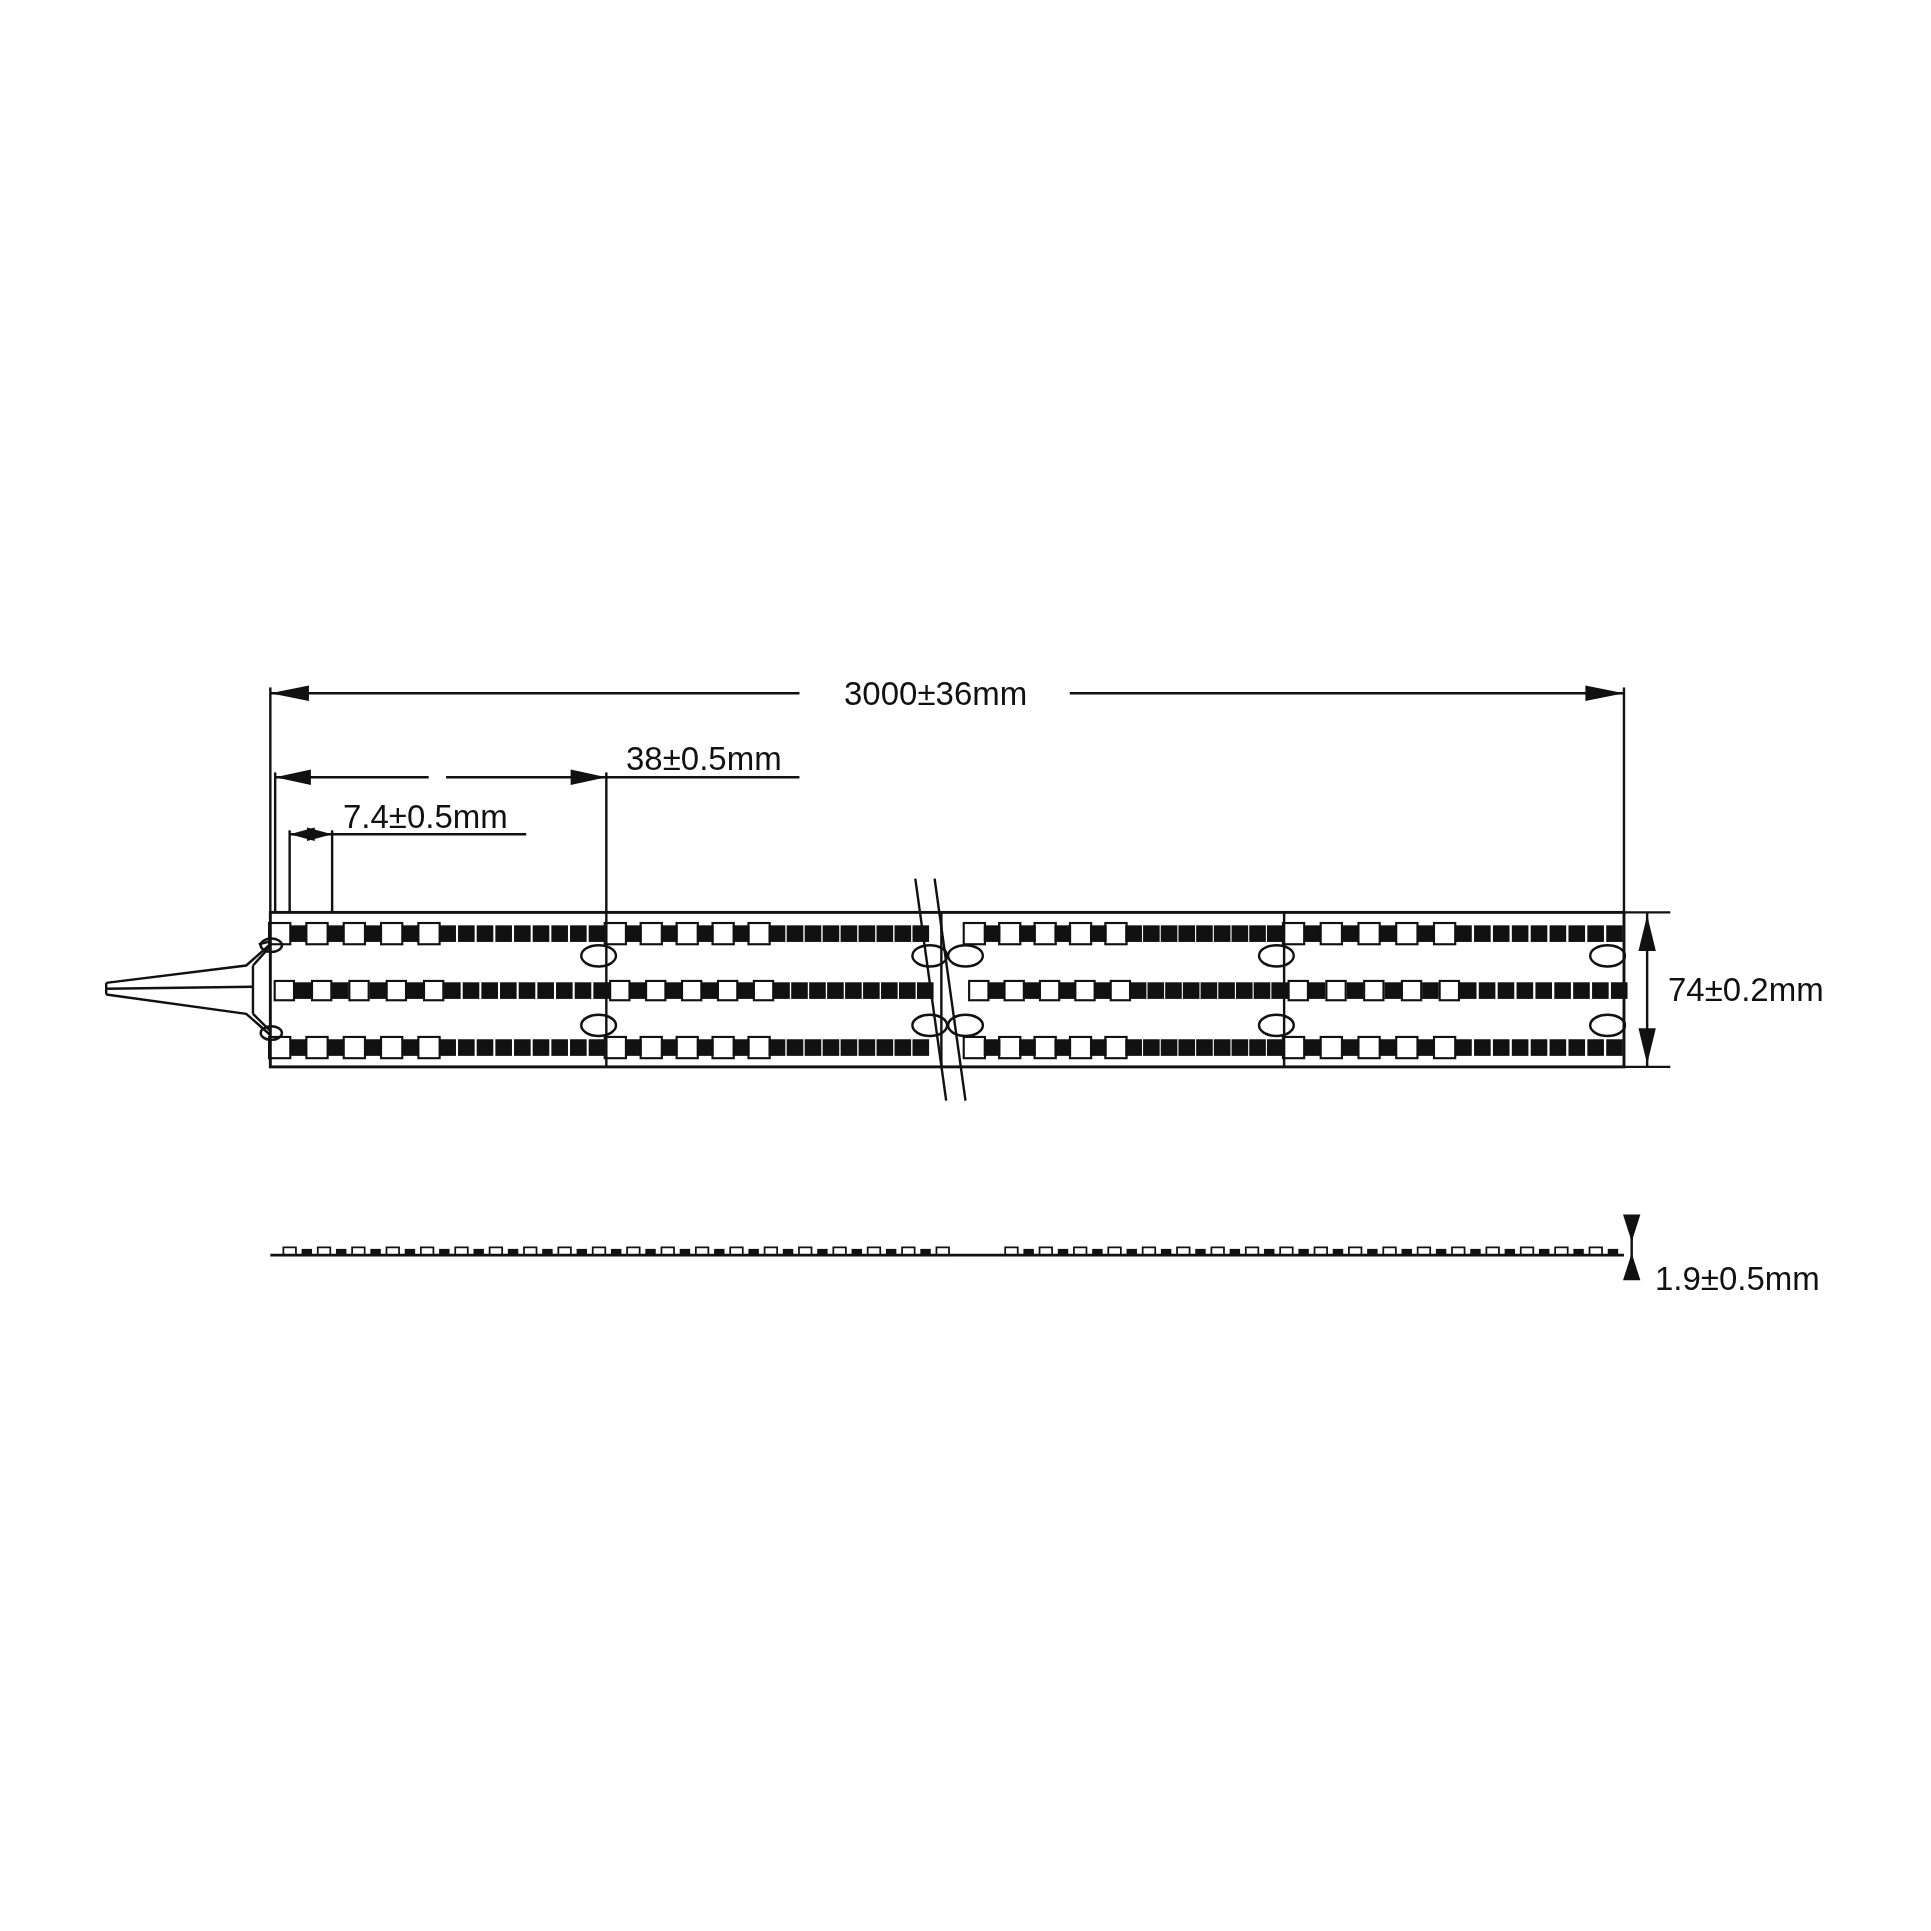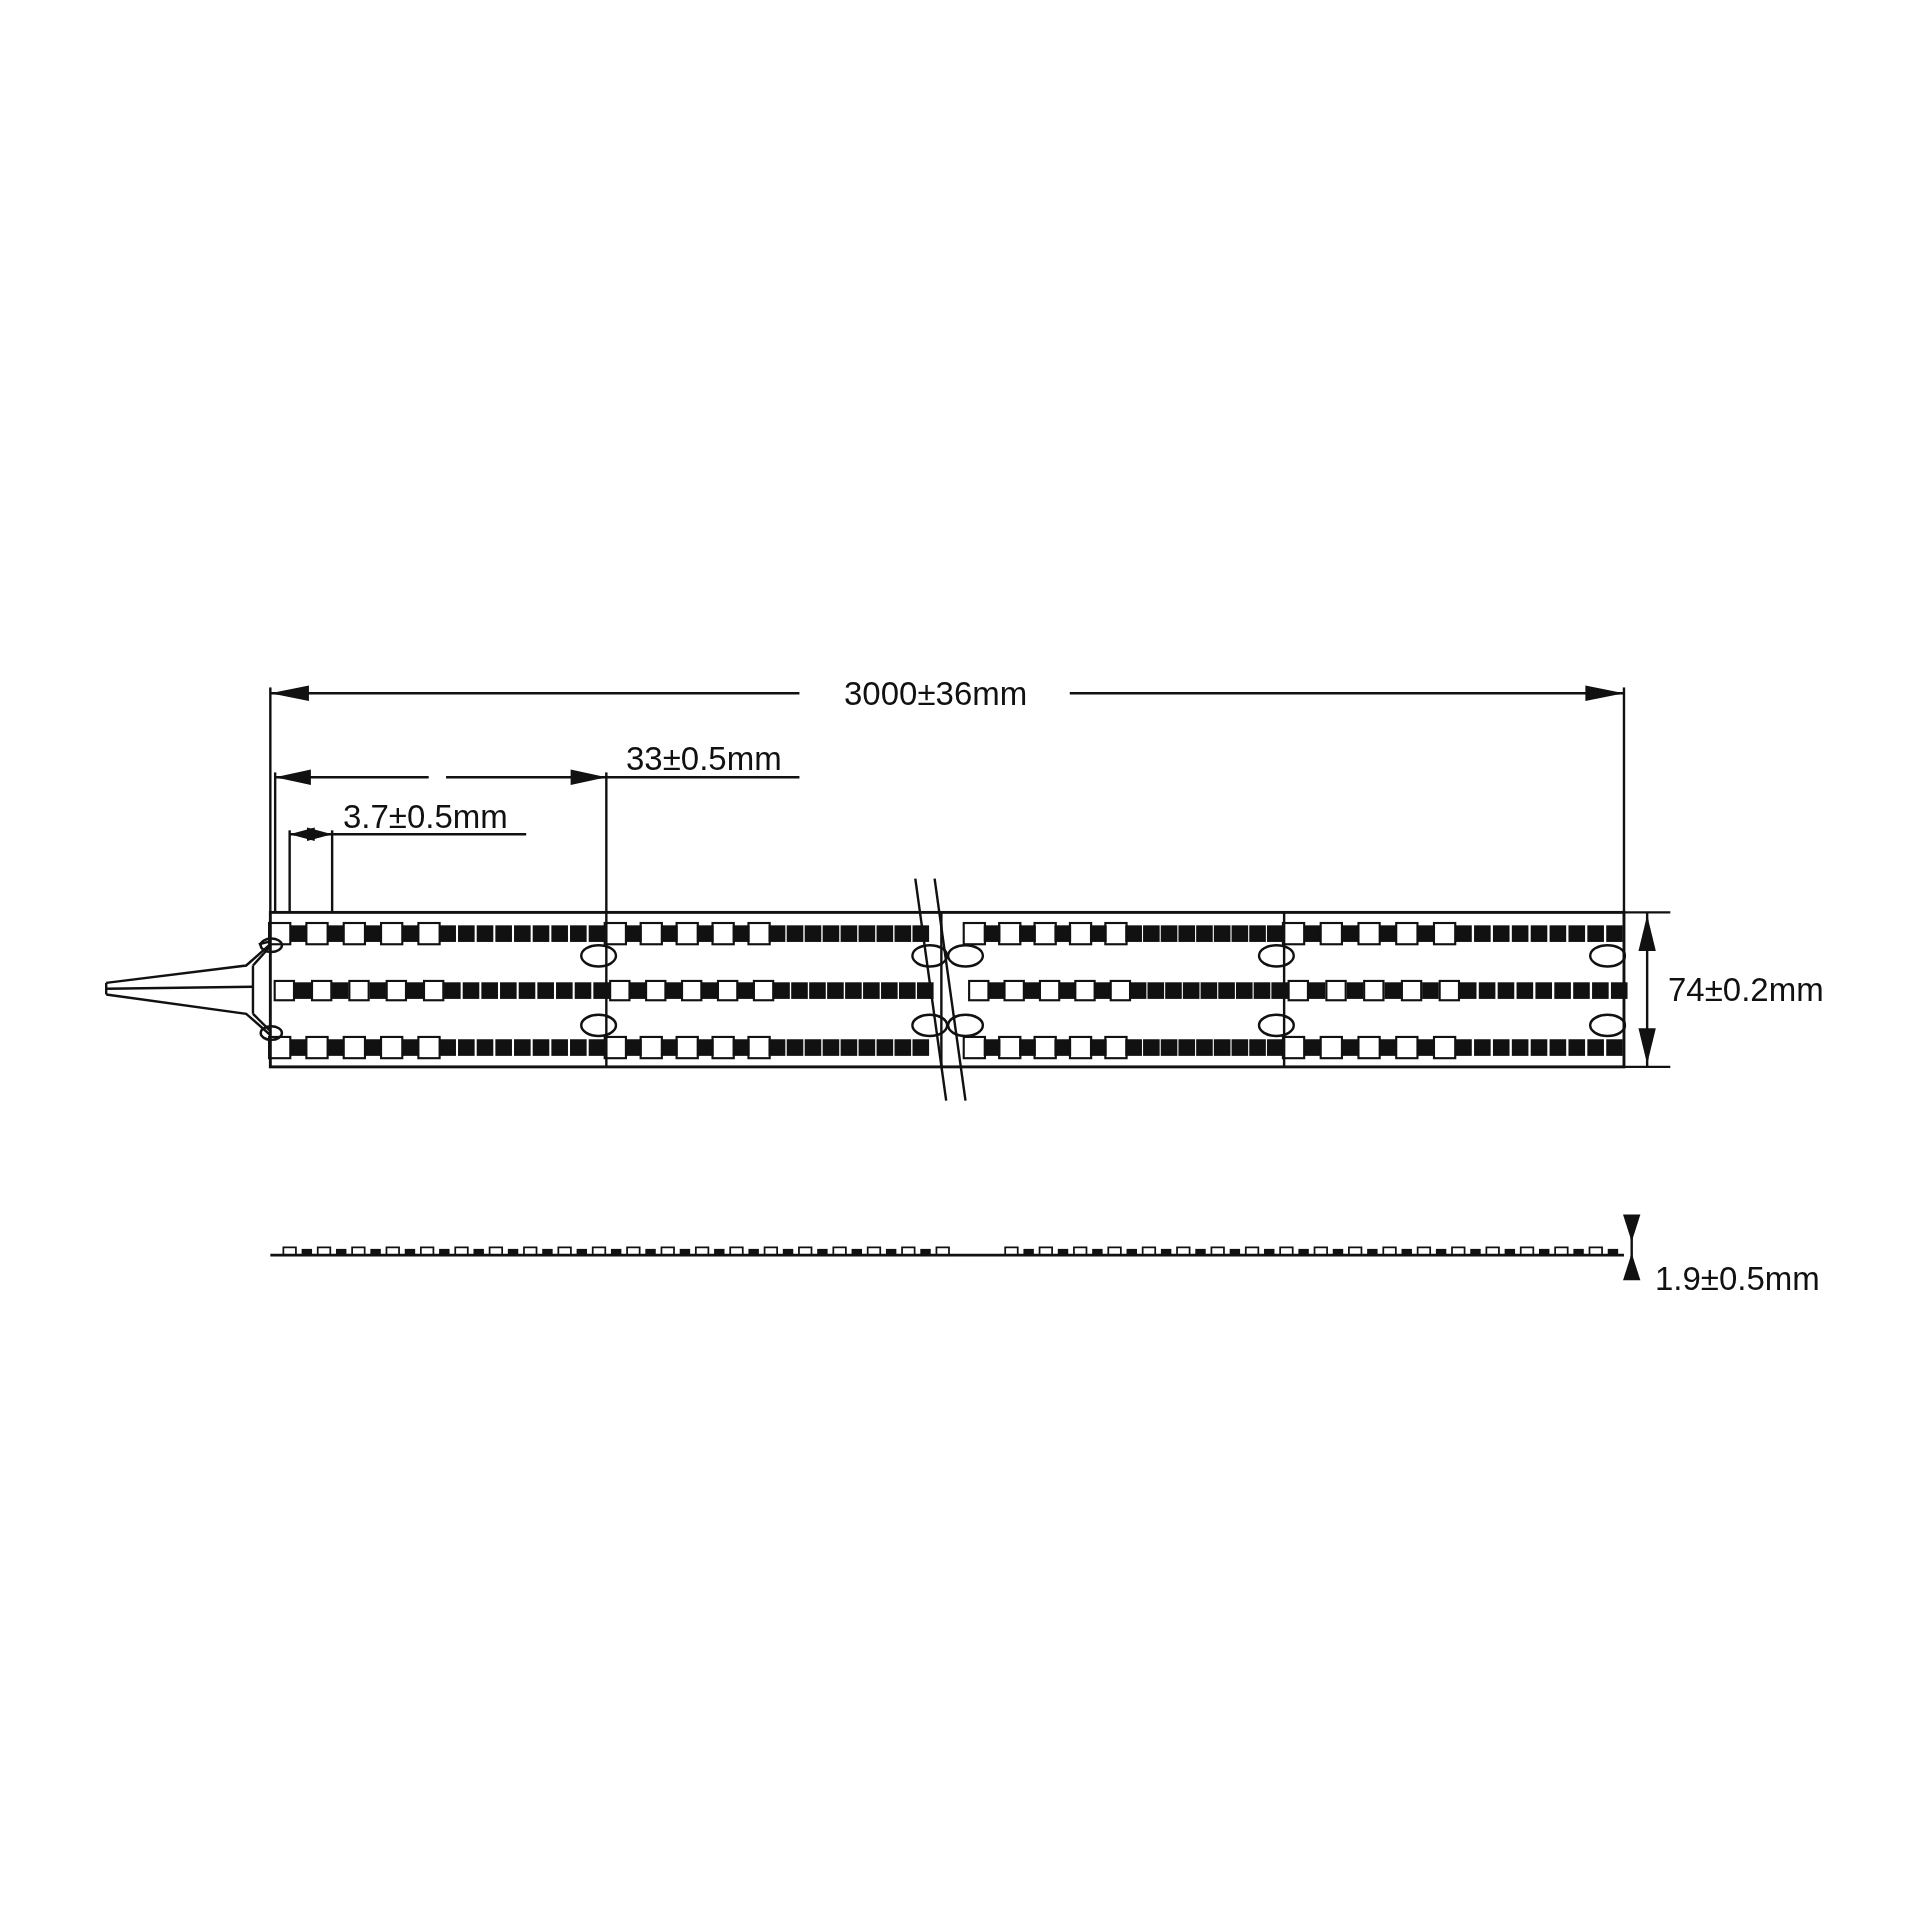--- a/index.html
+++ b/index.html
@@ -423,19 +423,19 @@
 
     <g>
       <line x1="1690" y1="1262" x2="1690" y2="1322" stroke="#111111" stroke-width="2.5"></line>
       <polygon points="1690,1286 1681,1258 1699,1258" fill="#111111"></polygon>
       <polygon points="1690,1298 1681,1326 1699,1326" fill="#111111"></polygon>
     </g>
 
   </svg>
 
   <div class="lbl-abs" style="left:844px; top:675px;">3000±36mm</div>
-  <div class="lbl-abs" style="left:626px; top:740px;">33±0.5mm</div>
-  <div class="lbl-abs" style="left:343px; top:798px;">3.7±0.5mm</div>
+  <div class="lbl-abs" style="left:626px; top:740px;">38±0.5mm</div>
+  <div class="lbl-abs" style="left:343px; top:798px;">7.4±0.5mm</div>
   <div class="lbl-abs" style="left:1668px; top:971px;">74±0.2mm</div>
   <div class="lbl-abs" style="left:1655px; top:1228px;margin-top:32px;">1.9±0.5mm</div>
 
 </div>
 
 
 </body></html>

